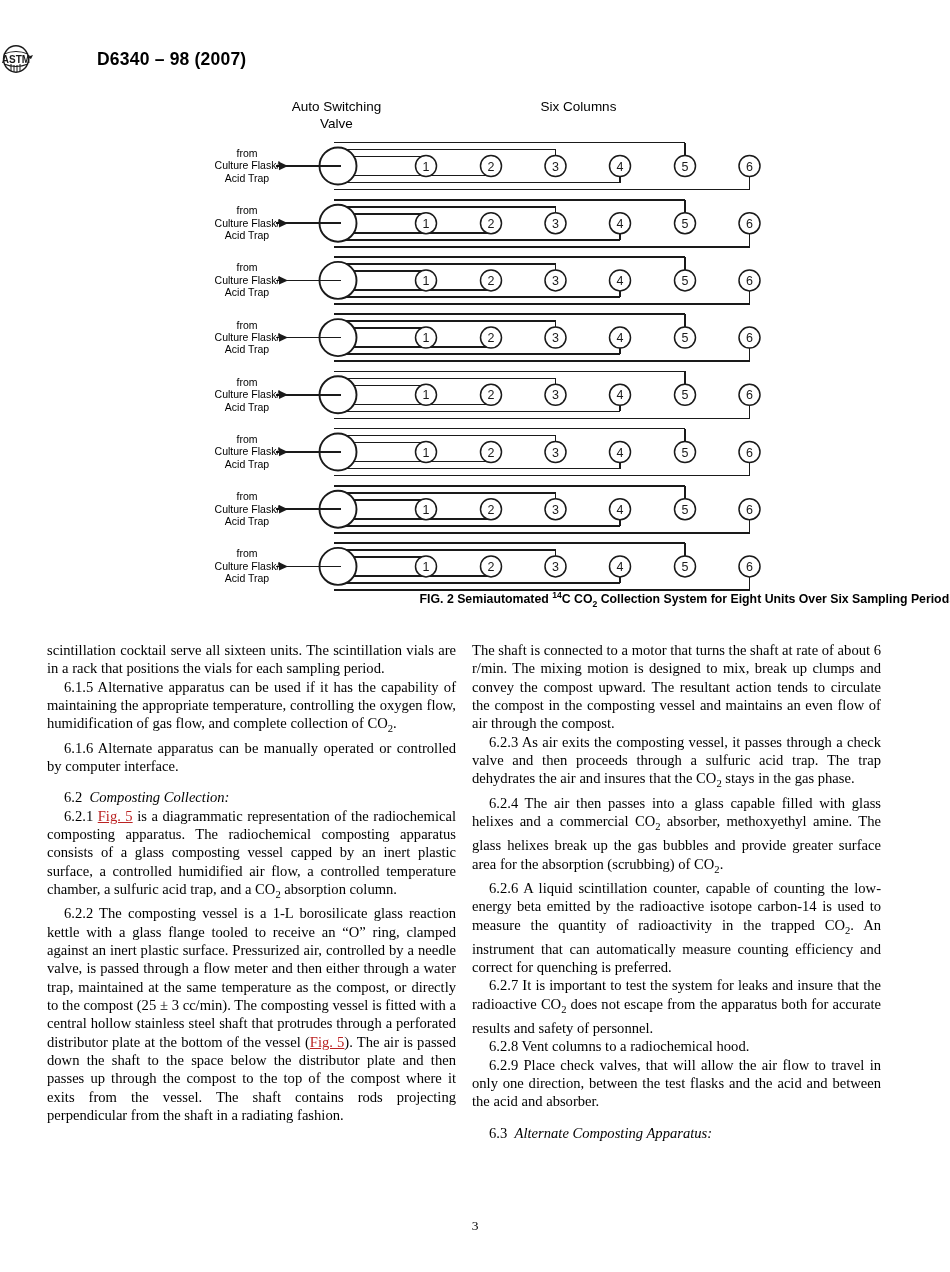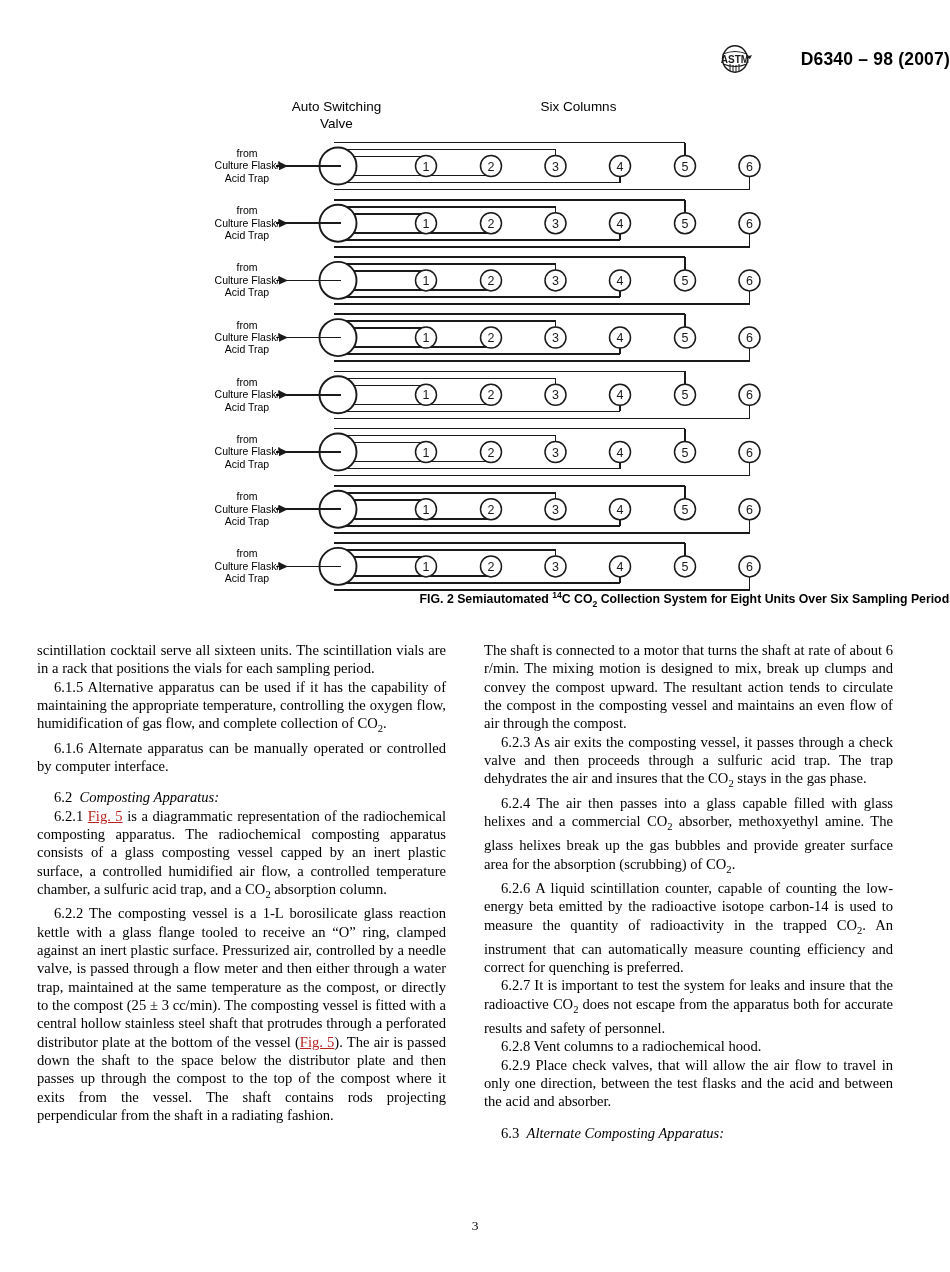--- a/index.html
+++ b/index.html
@@ -19,22 +19,22 @@
 
   
   .page-header {
     position: absolute;
     top: 44px;
     left: 0;
     width: 950px;
     text-align: center;
     display: flex;
     align-items: center;
-    justify-content: flex-end;
-    gap: 9px;
+    justify-content: flex-start;
+    gap: 24px;
   }
   .astm-logo {
     width: 34px;
     height: 30px;
     position: relative;
     flex: 0 0 auto;
   }
   .astm-logo svg { display: block; }
   .std-designation {
     font-family: "Liberation Sans", "DejaVu Sans", sans-serif;
@@ -101,24 +101,24 @@
     font-size: 12.3px;
     color: #000;
   }
   .fig-caption sup { font-size: 8.6px; vertical-align: super; }
   .fig-caption sub { font-size: 8.6px; vertical-align: sub; }
 
   
   .body-columns {
     position: absolute;
     top: 641px;
-    left: 37px;
+    left: 47px;
     width: 856px;
     display: flex;
-    gap: 38px;
+    gap: 16px;
   }
   .text-col {
     width: 409px;
     font-size: 14.6px;
     line-height: 18.35px;
     text-align: justify;
     text-justify: inter-word;
     hyphens: none;
   }
   .text-col p {
@@ -415,21 +415,21 @@
     <div class="row-label" style="top: 395.2px;"><span>from</span><br><span>Culture Flask/</span><br><span>Acid Trap</span></div>
     <div class="row-label" style="top: 452.4px;"><span>from</span><br><span>Culture Flask/</span><br><span>Acid Trap</span></div>
   </div>
 
 <div class="body-columns">
 
   <div class="text-col">
     <p>scintillation cocktail serve all sixteen units. The scintillation vials are in a rack that positions the vials for each sampling period.</p>
     <p class="indent"><span>6.1.5 Alternative apparatus can be used if it has the capability of maintaining the appropriate temperature, controlling the oxygen flow, humidification of gas flow, and complete collection of CO</span><sub>2</sub><span>.</span></p>
     <p class="indent">6.1.6 Alternate apparatus can be manually operated or controlled by computer interface.</p>
-    <p class="indent gap-above"><span>6.2</span>&nbsp;&nbsp;<i>Composting Apparatus:</i></p>
+    <p class="indent gap-above"><span>6.2</span>&nbsp;&nbsp;<i>Composting Collection:</i></p>
     <p class="indent"><span>6.2.1</span>&nbsp;<a class="xref" href="#">Fig. 5</a><span> is a diagrammatic representation of the radiochemical composting apparatus. The radiochemical composting apparatus consists of a glass composting vessel capped by an inert plastic surface, a controlled humidified air flow, a controlled temperature chamber, a sulfuric acid trap, and a CO</span><sub>2</sub><span> absorption column.</span></p>
     <p class="indent"><span>6.2.2 The composting vessel is a 1-L borosilicate glass reaction kettle with a glass flange tooled to receive an “O” ring, clamped against an inert plastic surface. Pressurized air, controlled by a needle valve, is passed through a flow meter and then either through a water trap, maintained at the same temperature as the compost, or directly to the compost (25 ± 3 cc/min). The composting vessel is fitted with a central hollow stainless steel shaft that protrudes through a perforated distributor plate at the bottom of the vessel (</span><a class="xref" href="#">Fig. 5</a><span>). The air is passed down the shaft to the space below the distributor plate and then passes up through the compost to the top of the compost where it exits from the vessel. The shaft contains rods projecting perpendicular from the shaft in a radiating fashion.</span></p>
   </div>
 
   <div class="text-col">
     <p>The shaft is connected to a motor that turns the shaft at rate of about 6 r/min. The mixing motion is designed to mix, break up clumps and convey the compost upward. The resultant action tends to circulate the compost in the composting vessel and maintains an even flow of air through the compost.</p>
     <p class="indent"><span>6.2.3 As air exits the composting vessel, it passes through a check valve and then proceeds through a sulfuric acid trap. The trap dehydrates the air and insures that the CO</span><sub>2</sub><span> stays in the gas phase.</span></p>
     <p class="indent"><span>6.2.4 The air then passes into a glass capable filled with glass helixes and a commercial CO</span><sub>2</sub><span> absorber, methoxyethyl amine. The glass helixes break up the gas bubbles and provide greater surface area for the absorption (scrubbing) of CO</span><sub>2</sub><span>.</span></p>
     <p class="indent"><span>6.2.6 A liquid scintillation counter, capable of counting the low-energy beta emitted by the radioactive isotope carbon-14 is used to measure the quantity of radioactivity in the trapped CO</span><sub>2</sub><span>. An instrument that can automatically measure counting efficiency and correct for quenching is preferred.</span></p>
     <p class="indent"><span>6.2.7 It is important to test the system for leaks and insure that the radioactive CO</span><sub>2</sub><span> does not escape from the apparatus both for accurate results and safety of personnel.</span></p>

